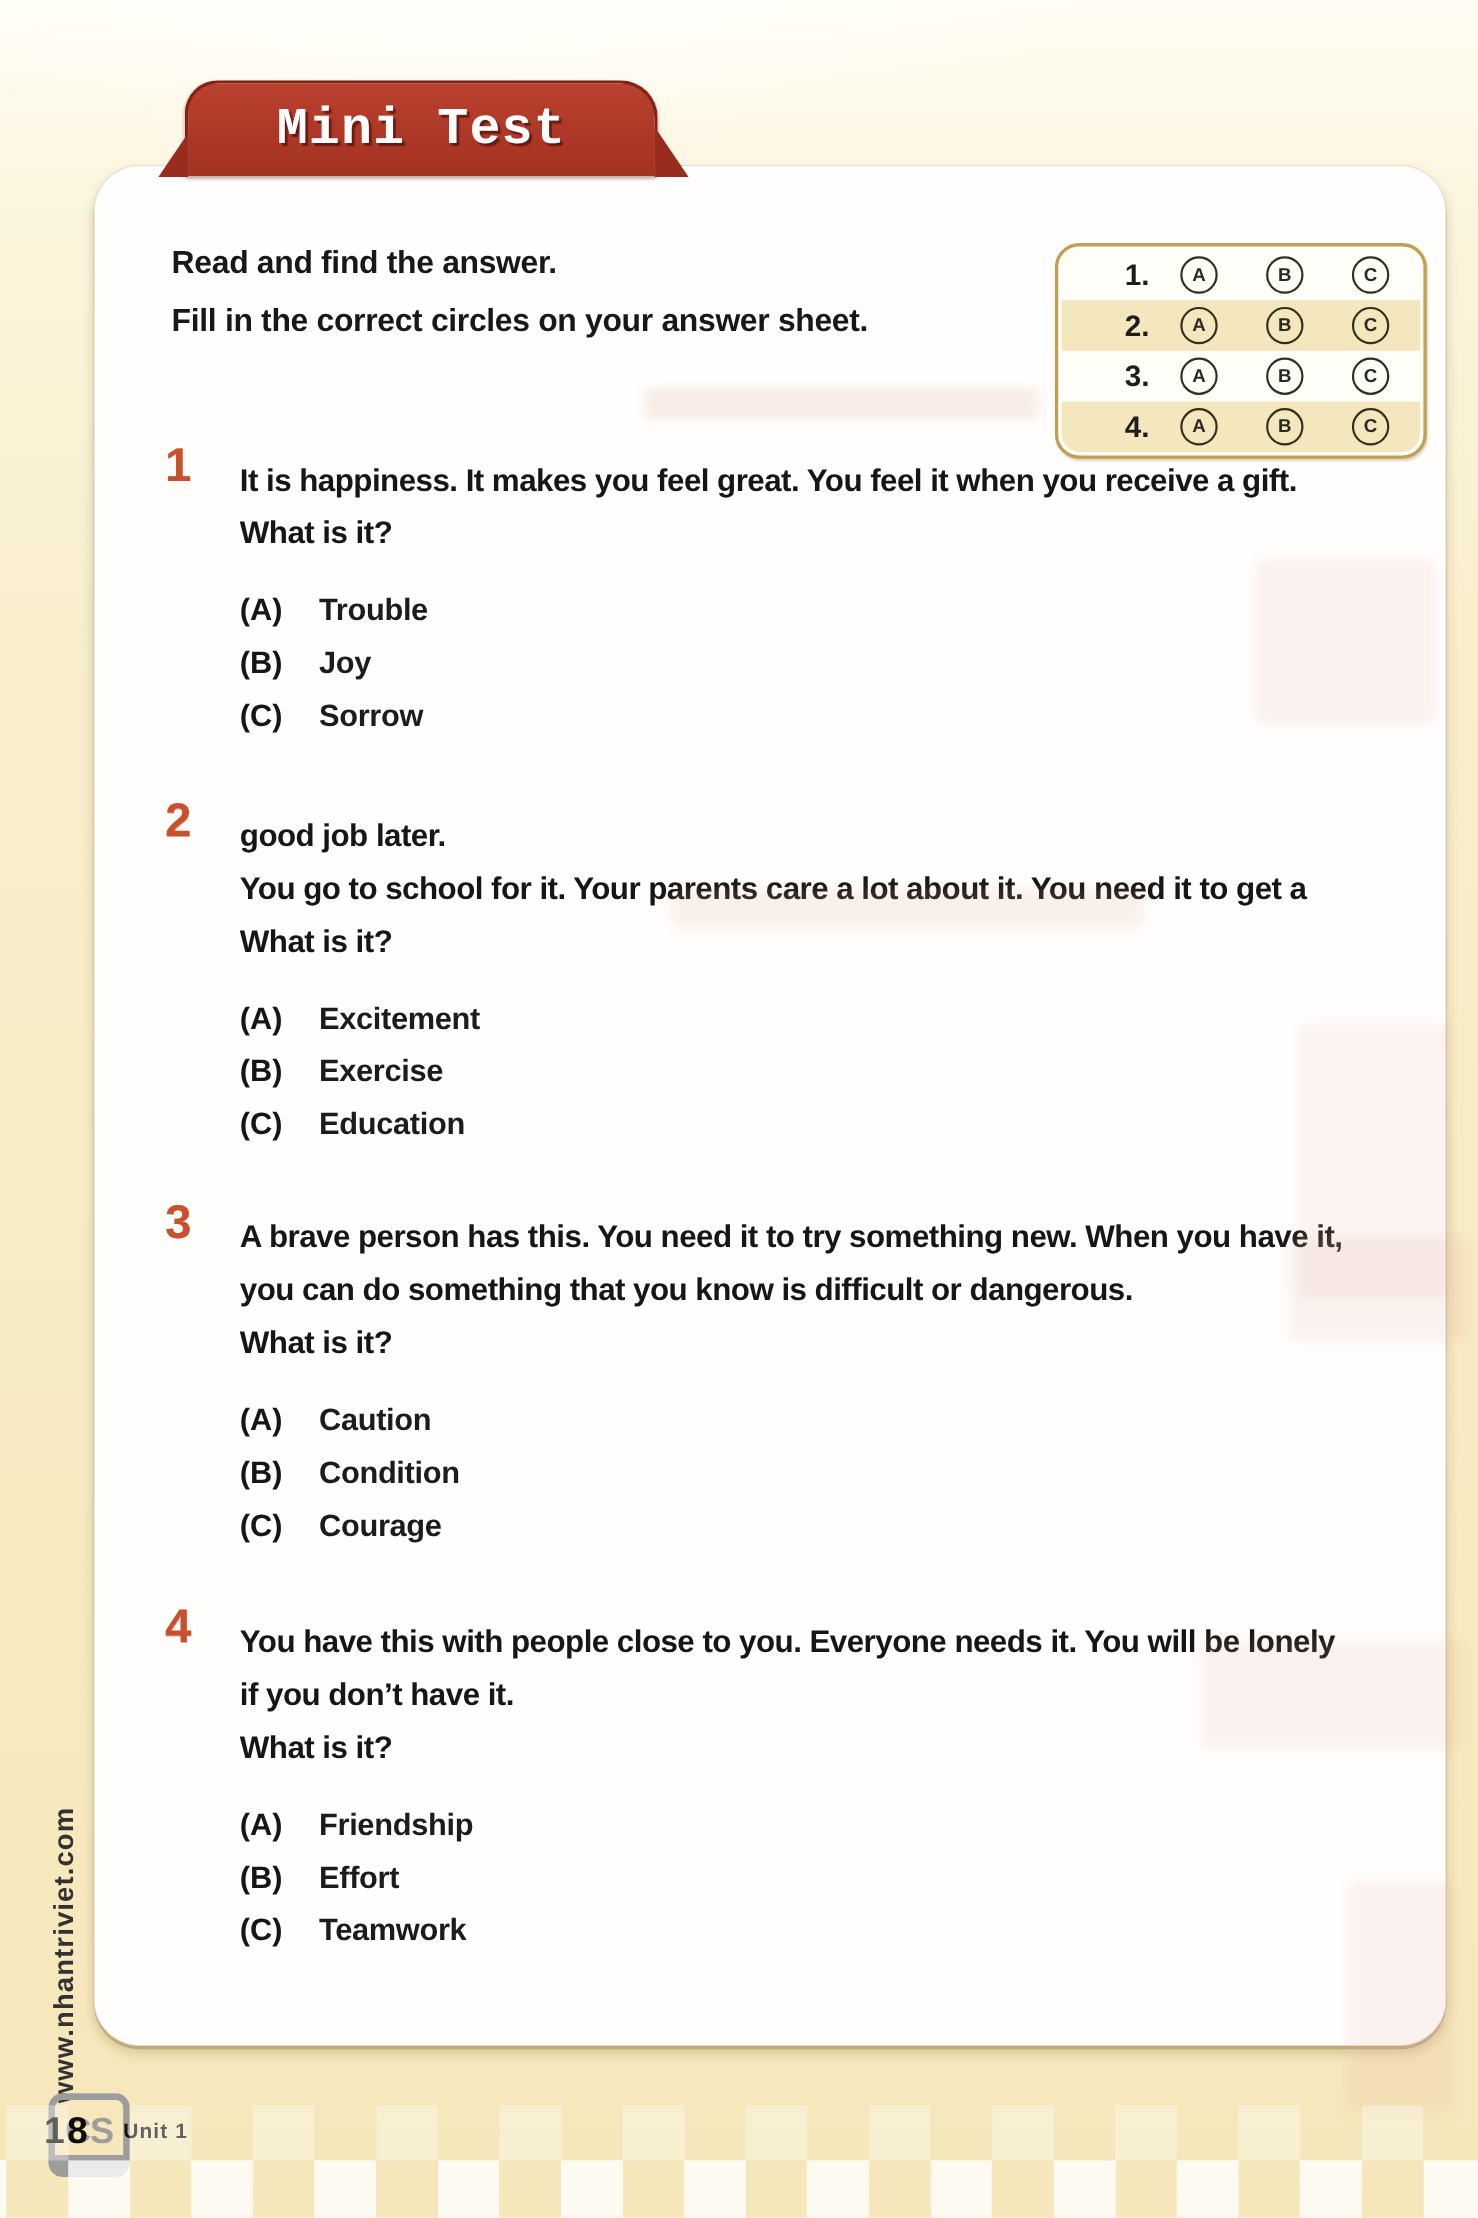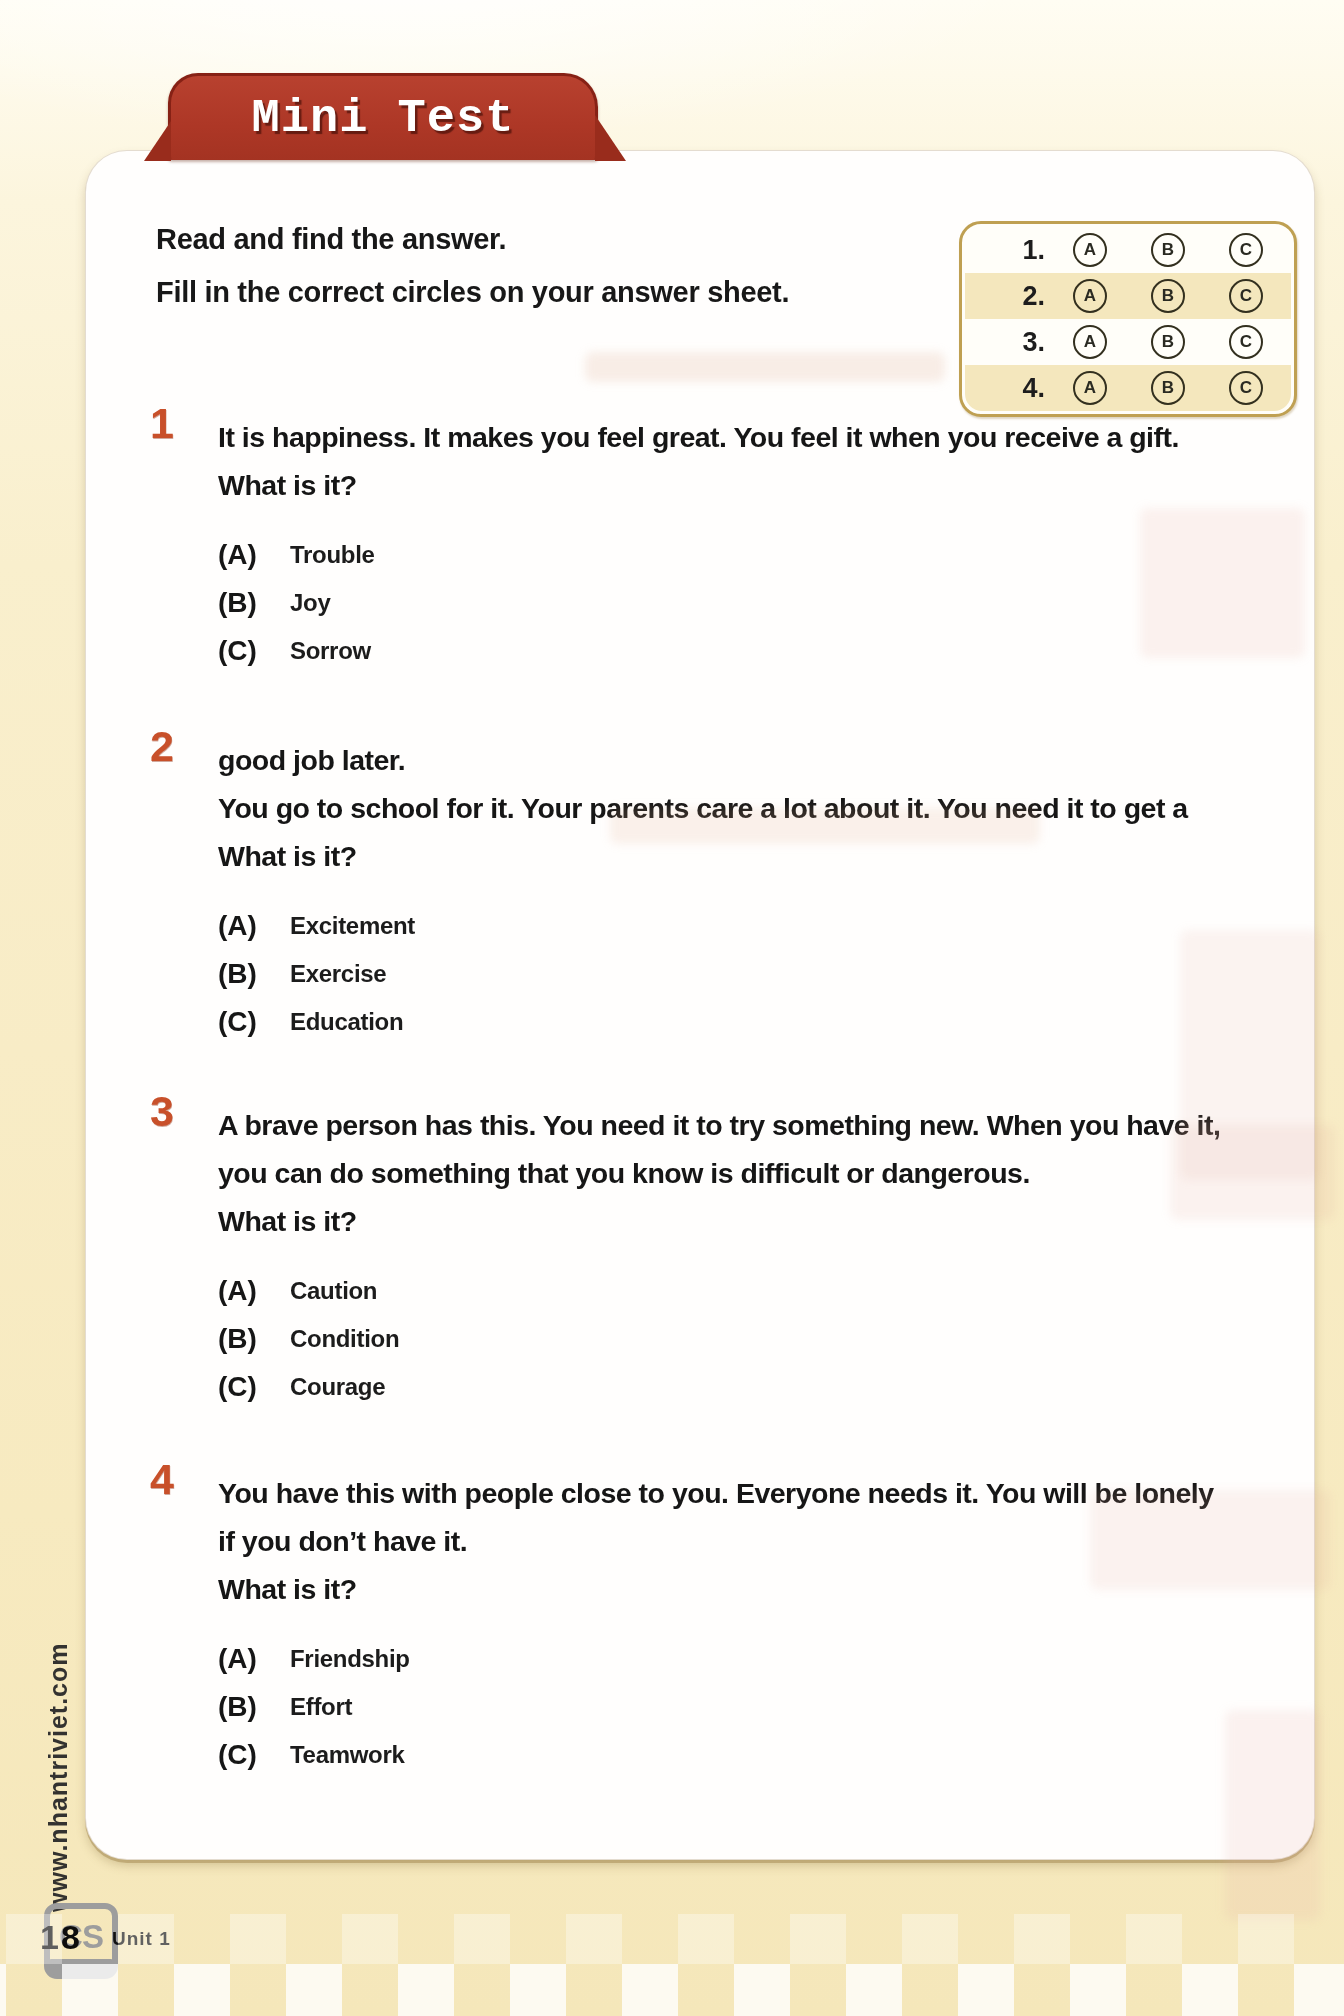--- a/index.html
+++ b/index.html
@@ -54,21 +54,21 @@
   }
   
   .q{position:absolute;left:36px;width:1175px;}
   .q1{top:262px;} .q2{top:585px;} .q3{top:950px;} .q4{top:1318px;}
   .qnum{position:absolute;left:28px;top:-14px;font-size:43px;font-weight:bold;color:#c8502a;text-shadow:0.5px 0.5px 0 rgba(140,40,10,.4);}
   .qbody{margin-left:96px;}
   .qline{font-size:28.5px;line-height:48px;font-weight:bold;color:#161616;letter-spacing:-0.5px;white-space:nowrap;}
   .opts{margin-top:22px;}
   .opt{display:flex;line-height:48px;}
   .opt .letter{width:72px;font-size:28px;font-weight:bold;color:#161616;}
-  .opt .otext{font-size:24px;font-weight:bold;color:#1c1c1c;letter-spacing:-0.3px;}
+  .opt .otext{font-size:28px;font-weight:bold;color:#1c1c1c;letter-spacing:-0.3px;}
   
   .side-url{
     position:absolute;left:44px;top:1582px;height:330px;z-index:2;
     writing-mode:vertical-rl;transform:rotate(180deg);
     font-size:25px;font-weight:bold;color:#333230;letter-spacing:1px;
   }
   
   .footer{position:absolute;left:0;top:1890px;width:1344px;height:100px;z-index:2;}
   .cs-badge{
     position:absolute;left:44px;top:13px;width:62px;height:64px;

